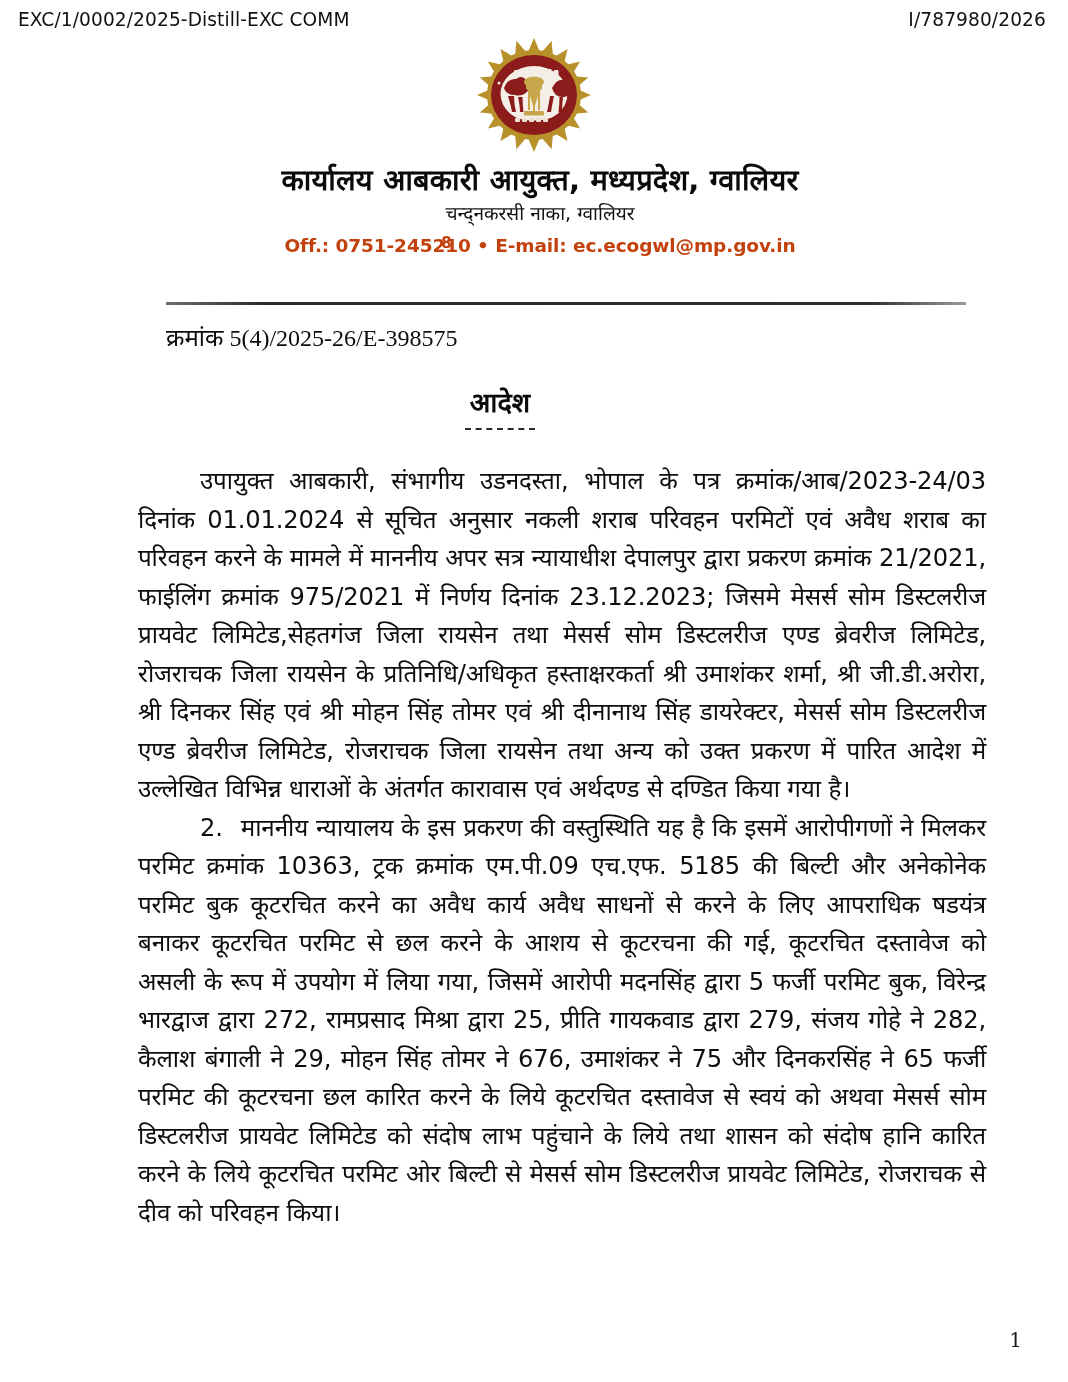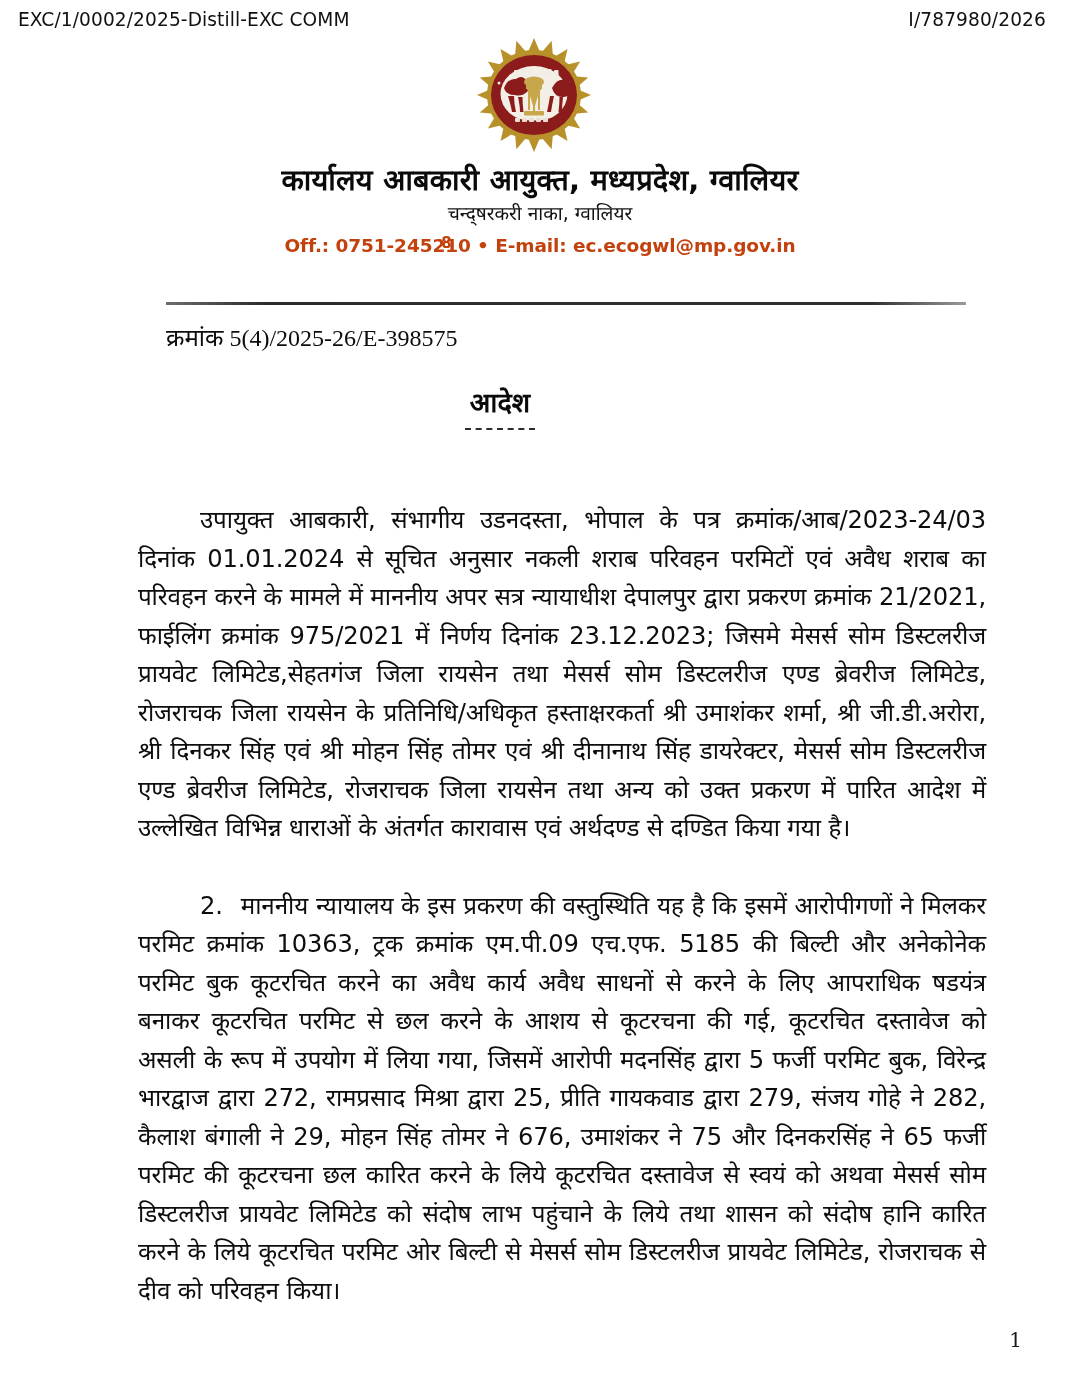--- a/index.html
+++ b/index.html
@@ -165,21 +165,21 @@
     font-family: "DejaVu Sans", sans-serif;
     font-size: 24.2px;
     line-height: 38.5px;
     color: #0d0d0d;
     text-align: justify;
     text-justify: inter-word;
     margin: 0;
     letter-spacing: -0.15px;
   }
   .para + .para { margin-top: 0; }
-  .para.indent { text-indent: 62px; margin-top: 39px; }
+  .para.indent { text-indent: 62px; }
   .para .pnum { margin-right: 18px; }
 
   
   .page-num {
     position: absolute;
     top: 1328px;
     left: 0;
     width: 1068px;
     text-align: right;
     padding-right: 46px;
@@ -276,21 +276,21 @@
           <rect x="79" y="31" width="4.5" height="7" rx="1"></rect>
           <rect x="86" y="32" width="4.5" height="6" rx="1"></rect>
         </g>
       </g>
     </svg>
   </div>
 </div>
 
 <div class="letterhead">
   <div class="lh-office">कार्यालय आबकारी आयुक्त, मध्यप्रदेश, ग्वालियर</div>
-  <div class="lh-addr2">चन्द्षरकरी नाका, ग्वालियर</div>
+  <div class="lh-addr2">चन्द्नकरसी नाका, ग्वालियर</div>
   <div class="lh-contact">
     <span>Off.: 0751-2452</span><span class="tel-overlap"><span class="glyph-b">8</span><span class="glyph-a">10</span></span><span> • </span><span>E-mail: ec.ecogwl@mp.gov.in</span>
   </div>
 </div>
 
 <div class="divider"></div>
 
 <div class="meta-line">
   <div class="meta-item left">क्रमांक 5(4)/2025-26/E-398575</div>
 </div>

